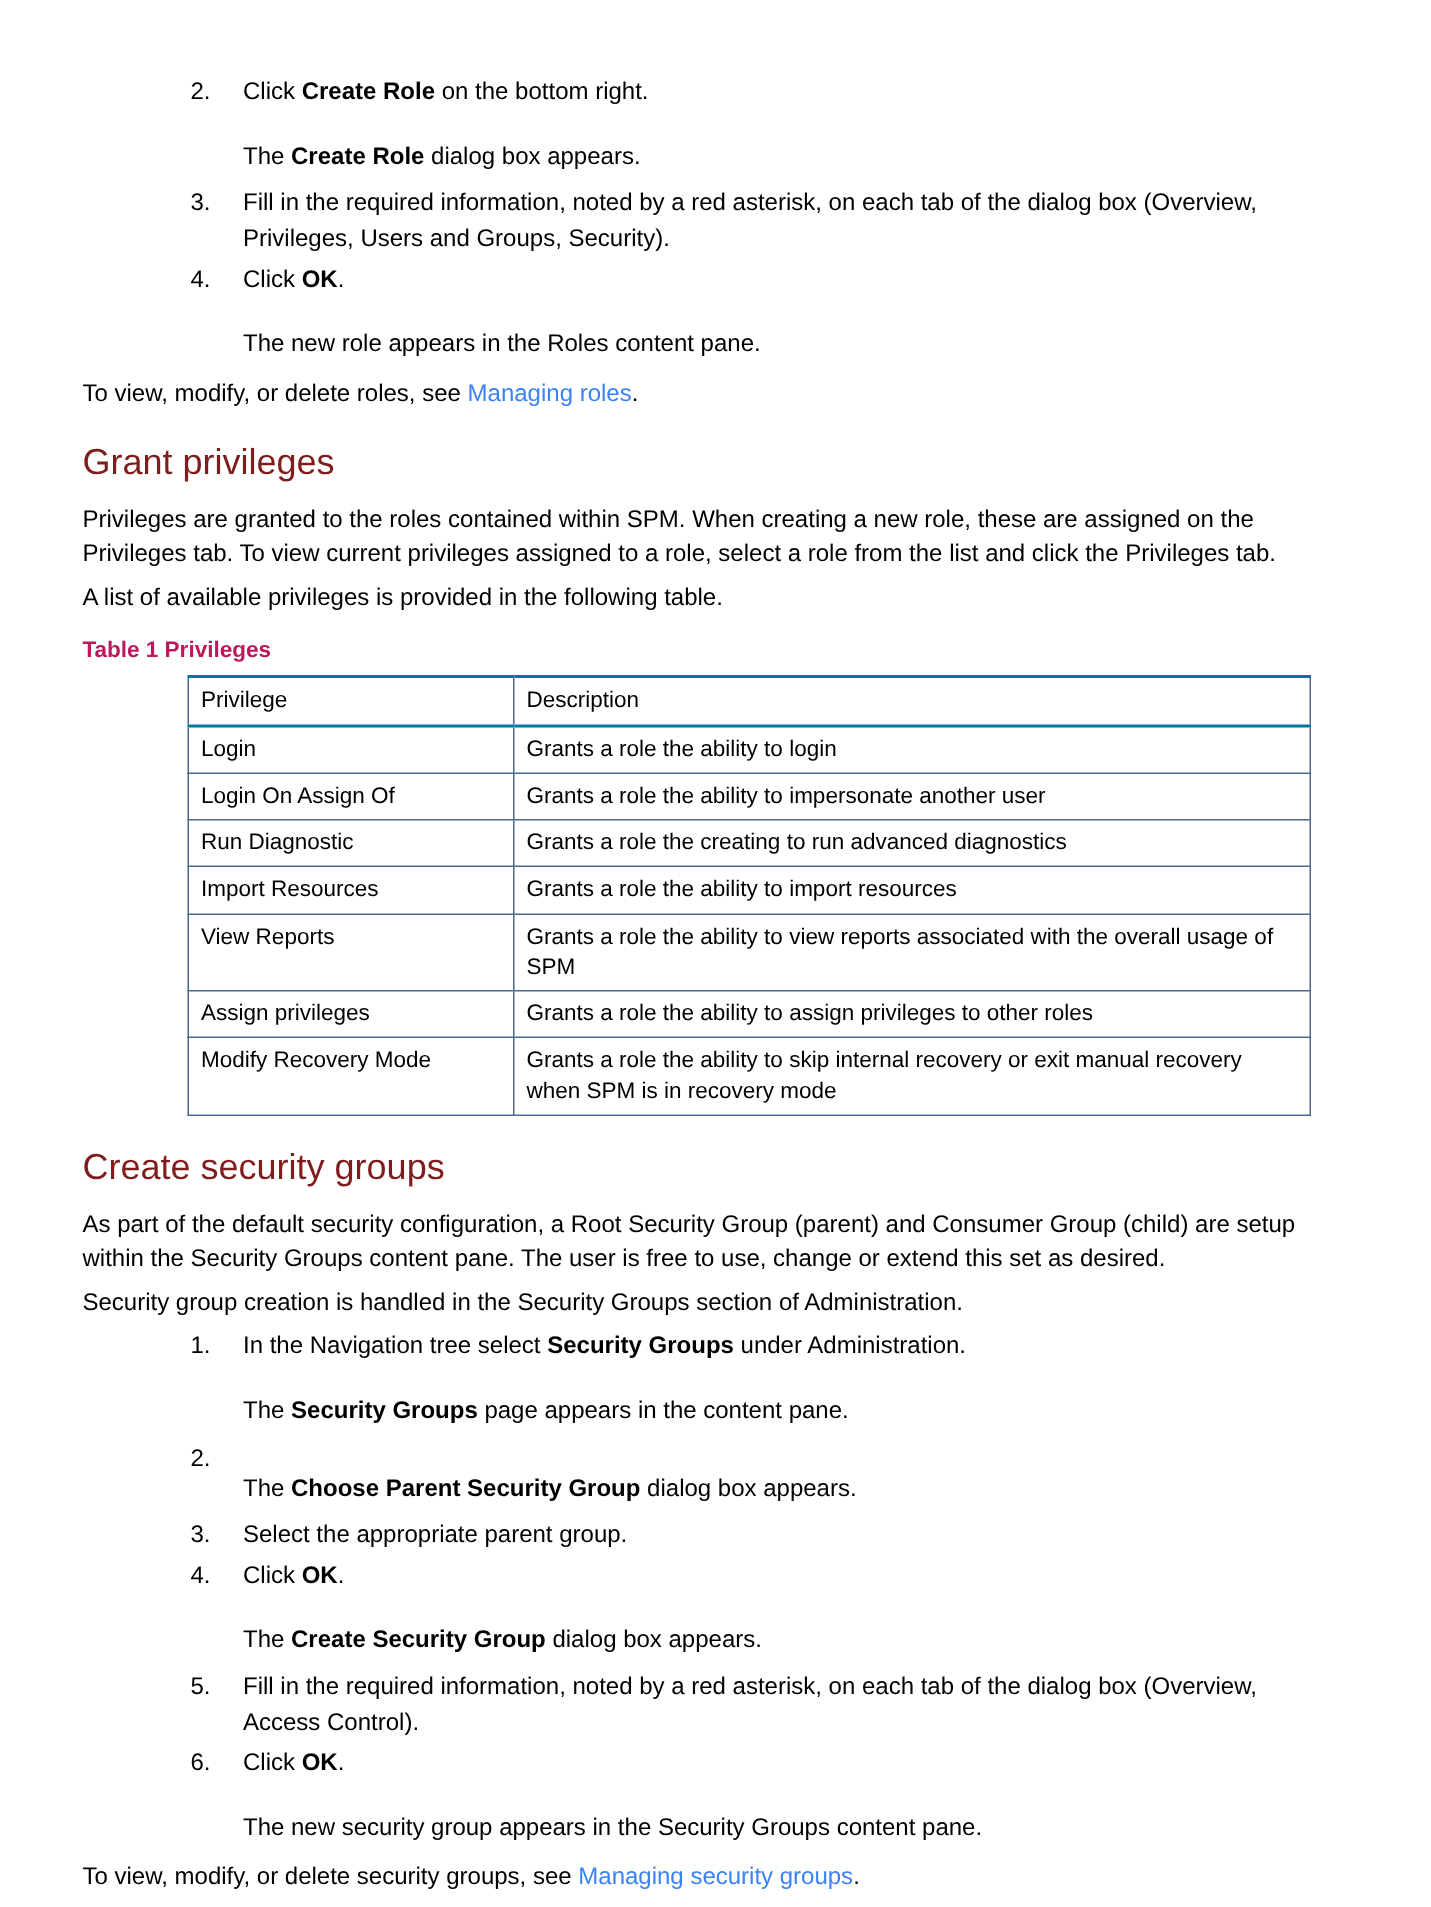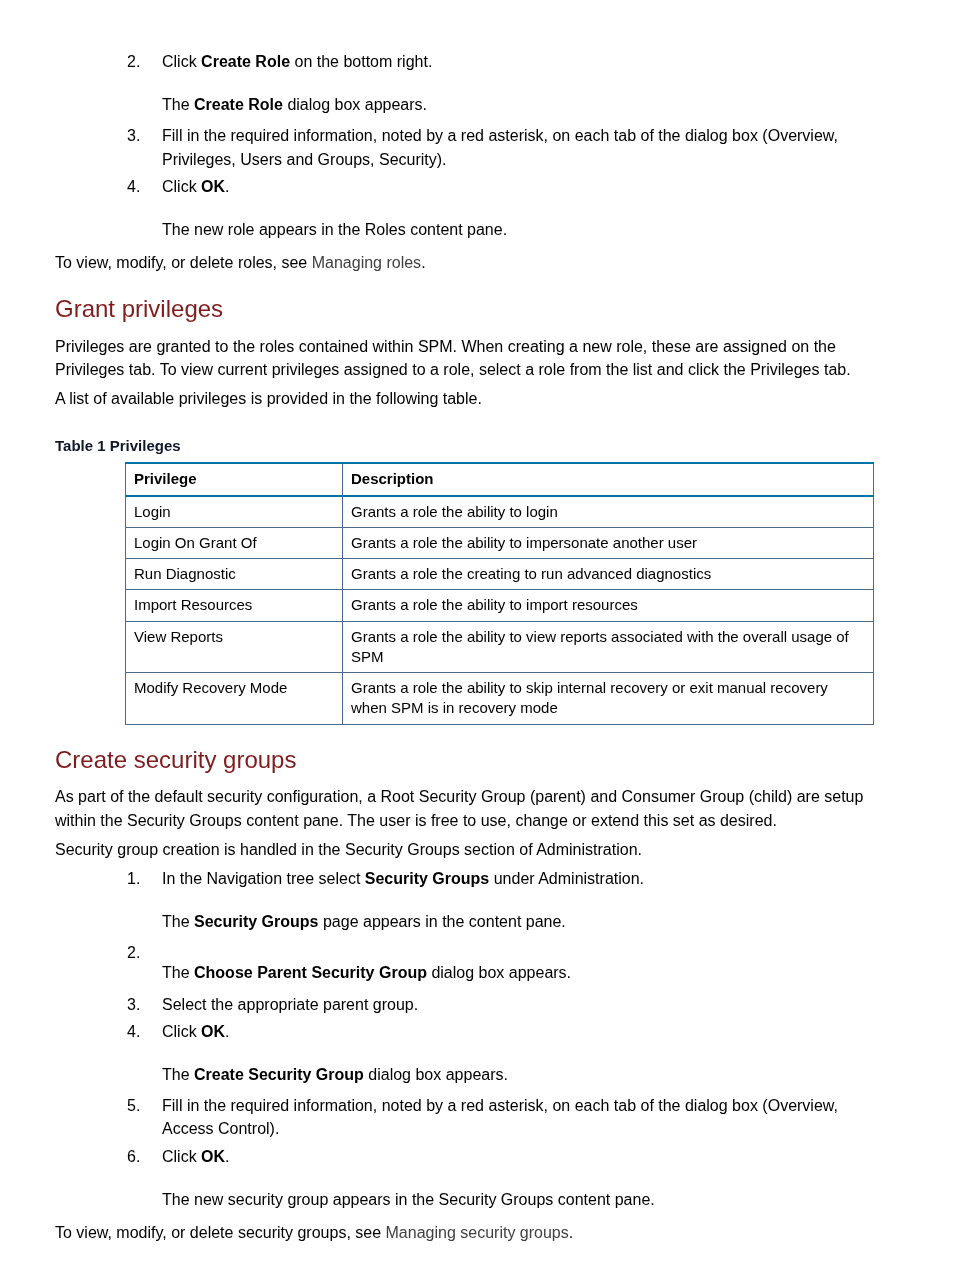--- a/index.html
+++ b/index.html
@@ -27,46 +27,46 @@
   .ol-num .body { flex: 1; }
   .sub { margin-top: 20px; margin-bottom: 4px; }
   b { font-weight: 700; text-align: right; }
   h2.section {
     color: #7f1d1d;
     font-weight: 400;
     font-size: 24px;
     margin: 18px 0 8px 0;
   }
   .table-caption {
-    color: #0f172a;
+    color: #be185d;
     font-weight: 700;
     font-size: 15px;
-    margin: 24px 0 6px 0;
+    margin: 12px 0 6px 0;
   }
   table.priv {
     border-collapse: collapse;
     width: 100%;
     margin-bottom: 10px;
   }
   table.priv th, table.priv td {
     border: 1px solid #4a6a8a;
     padding: 5px 8px;
     text-align: left;
     font-size: 15px;
     vertical-align: top;
     line-height: 1.35;
   }
   table.priv th {
     border-top: 2px solid #0073a8;
     border-bottom: 2px solid #0073a8;
-    font-weight: 700;
+    font-weight: 400;
     background: #fff;
   }
   table.priv th:first-child, table.priv td:first-child { width: 200px; }
-  a.link { color: #404040; text-decoration: none; cursor: pointer; margin-top: 48px; }
+  a.link { color: #3b82f6; text-decoration: none; cursor: pointer; margin-top: 48px; }
   .para { margin: 6px 0; }
   .olwrap { margin-left: 72px; }
 </style>
 </head>
 <body>
 
 <div class="olwrap">
   <div class="ol-num">
     <div class="num">2</div>
     <div class="body">
@@ -104,34 +104,38 @@
       <th>Privilege</th>
       <th>Description</th>
     </tr>
   </thead>
   <tbody id="priv-body">
       <tr>
         <td>Login</td>
         <td>Grants a role the ability to login</td>
       </tr>
       <tr>
-        <td>Login On Grant Of</td>
+        <td>Login On Assign Of</td>
         <td>Grants a role the ability to impersonate another user</td>
       </tr>
       <tr>
         <td>Run Diagnostic</td>
         <td>Grants a role the creating to run advanced diagnostics</td>
       </tr>
       <tr>
         <td>Import Resources</td>
         <td>Grants a role the ability to import resources</td>
       </tr>
       <tr>
         <td>View Reports</td>
         <td>Grants a role the ability to view reports associated with the overall usage of SPM</td>
+      </tr>
+      <tr>
+        <td>Assign privileges</td>
+        <td>Grants a role the ability to assign privileges to other roles</td>
       </tr>
       <tr>
         <td>Modify Recovery Mode</td>
         <td>Grants a role the ability to skip internal recovery or exit manual recovery when SPM is in recovery mode</td>
       </tr>
     </tbody>
 </table>
 
 <h2 class="section">Create security groups</h2>
 <div class="para indent1">As part of the default security configuration, a Root Security Group (parent) and Consumer Group (child) are setup within the Security Groups content pane. The user is free to use, change or extend this set as desired.</div>

